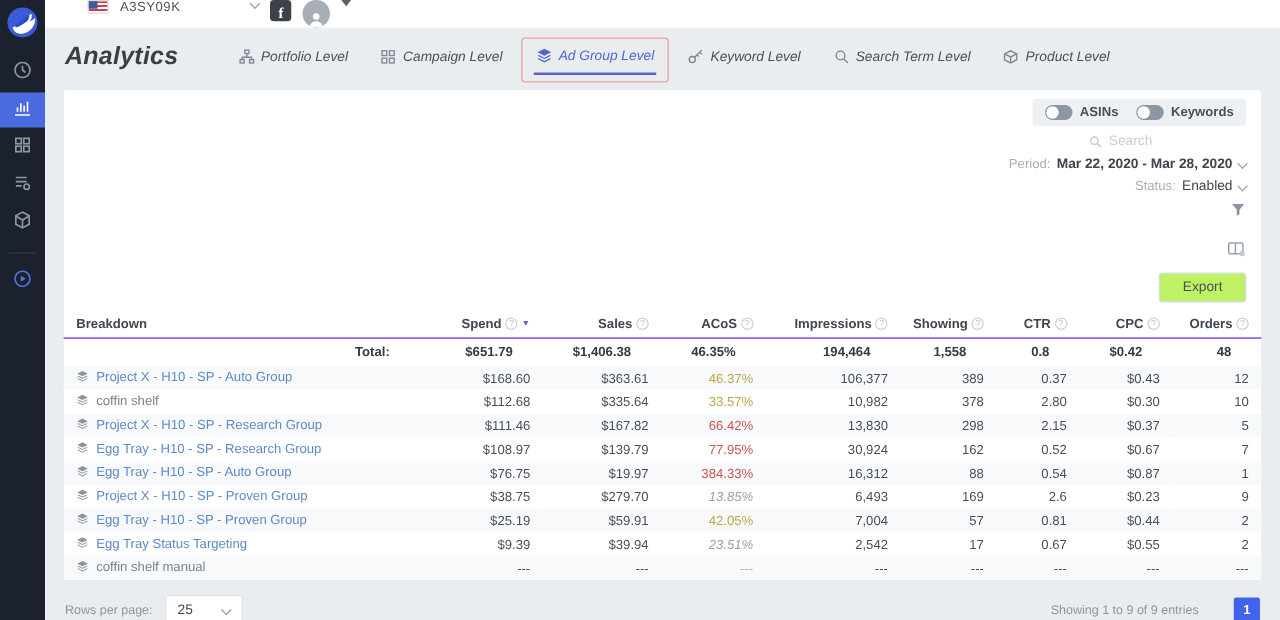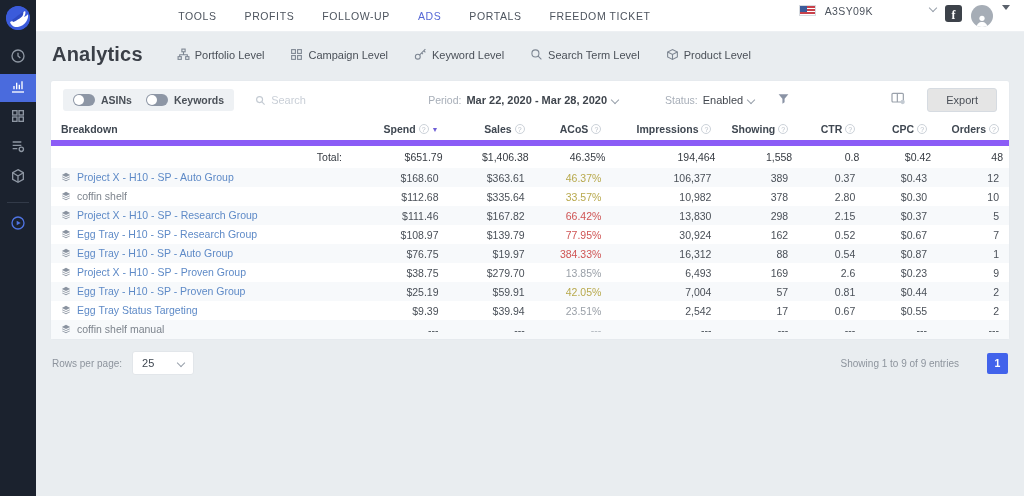--- a/index.html
+++ b/index.html
@@ -29,72 +29,72 @@
   .flag::before { content:''; position:absolute; left:0; top:0; width:7px; height:6px; background:#3c5b9b; }
   .account { font-size:10.5px; color:#4d545e; letter-spacing:.4px; margin-right:48px; cursor:pointer; }
   .chev { width:6px; height:6px; border-right:1.5px solid #98a0ab; border-bottom:1.5px solid #98a0ab; transform:rotate(45deg); display:inline-block; flex-shrink:0; }
   .fb { width:17px; height:17px; background:#3d424a; border-radius:3px; color:#fff; font-size:12px; font-weight:bold; font-family:"Liberation Serif",serif; display:flex; align-items:flex-end; justify-content:center; line-height:14px; cursor:pointer; }
   .avatar { width:22px; height:22px; border-radius:50%; background:#a6adb6; display:flex; align-items:flex-end; justify-content:center; overflow:hidden; cursor:pointer; }
   .avatar svg { width:14px; height:14px; }
   .caret-dn { width:0; height:0; border-left:4px solid transparent; border-right:4px solid transparent; border-top:5px solid #5a616b; cursor:pointer; }
 
   
   .content { flex:1; padding:0 0; }
-  .page-head { display:flex; align-items:center; padding:11px 16px 6px; gap:34px; }
+  .page-head { display:flex; align-items:center; padding:11px 16px 6px; gap:48px;font-style:italic; }
   .page-title { font-size:20px; font-weight:bold; color:#3a3f47; letter-spacing:.2px; }
   .tabs { display:flex; align-items:center; gap:26px; }
   .tab { display:flex; align-items:center; gap:5px; font-size:11px; color:#4a5058; cursor:pointer; white-space:nowrap; }
   .tab svg { width:13px; height:13px; color:#7d8692; }
   .tab.active { color:#5263cf; position:relative; padding-bottom:2px; }
   .tab.active svg { color:#5263cf; }
   .tab.active::after { content:''; position:absolute; left:-2px; right:-2px; bottom:-7px; border-bottom:2px solid #5263cf; }
   .annotation-box { border:1.5px solid #ef9da6; border-radius:3px; padding:7px 11px 12px; margin:-7px -11px -12px; }
 
   
   .card { background:#ffffff; margin:8px 14px 0; border:1px solid #e6eaee; border-radius:3px; }
-  .toolbar { display:flex; align-items:center; padding:7px 12px; gap:21px; }
+  .toolbar { display:flex; align-items:flex-end; padding:7px 12px; gap:6px;flex-direction:column; }
   .toggle-group { display:flex; align-items:center; gap:14px; background:#eef1f4; border-radius:3px; padding:5px 10px; }
   .toggle { display:flex; align-items:center; gap:6px; cursor:pointer; }
   .switch { width:22px; height:12px; border-radius:6px; background:#8d96a5; position:relative; flex-shrink:0; }
   .switch::after { content:''; position:absolute; width:10px; height:10px; border-radius:50%; background:#ffffff; top:1px; left:1px; }
   .toggle-label { font-size:10.5px; font-weight:bold; color:#4a5058; }
   .searchbox { display:flex; align-items:center; gap:5px; color:#c3cad2; }
   .searchbox svg { width:11px; height:11px; }
   .searchbox input { border:none; outline:none; font-size:11px; width:110px; color:#4a5058; }
   .searchbox input::placeholder { color:#c9cfd7; }
   .filter-ctrl { display:flex; align-items:center; gap:5px; cursor:pointer; margin-left:26px; }
   .ctrl-label { font-size:10.5px; color:#a7aeb8; }
   .ctrl-value { font-size:11px; color:#3f454d; font-weight:bold; }
   .ctrl-value.plain { font-weight:normal; color:#41464e; }
   .funnel { color:#8a93a5; cursor:pointer; margin-left:2px; }
   .funnel svg { width:13px; height:13px; }
   .toolbar-spacer { flex:1; }
   .columns-icon { color:#9aa1ab; cursor:pointer; }
   .columns-icon svg { width:16px; height:16px; }
-  .export-btn { background:#e5e5e5; border:1px solid #d6dbe1; border-radius:3px; font-size:11px; color:#4a4f57; padding:5px 18px; cursor:pointer; font-family:inherit; }
+  .export-btn { background:#bef264; border:1px solid #d6dbe1; border-radius:3px; font-size:11px; color:#4a4f57; padding:5px 18px; cursor:pointer; font-family:inherit; }
 
   
   table { width:100%; border-collapse:collapse; font-size:10.5px; }
-  th { font-weight:bold; color:#3f4751; text-align:right; padding:4px 10px 5px; border-bottom:6px solid #8b5cf6; white-space:nowrap; cursor:pointer; }
+  th { font-weight:bold; color:#3f4751; text-align:right; padding:4px 10px 5px; border-bottom:1px solid #8b5cf6; white-space:nowrap; cursor:pointer; }
   th.c-name { text-align:left; }
   .qmark { display:inline-block; width:10px; height:10px; border:1px solid #ccd2d9; border-radius:50%; color:#b8bfc8; font-size:7px; line-height:10px; text-align:center; font-weight:normal; margin-left:3px; vertical-align:1px; }
   .sort-arrow { color:#6f5fd6; font-size:7px; margin-left:3px; vertical-align:1px; }
   td { padding:3px 10px; text-align:right; color:#4a5058; white-space:nowrap; }
   td.c-name { text-align:left; }
-  .total-row td { font-weight:normal; color:#363b42; padding:5px 6px;margin-top:45px; }
+  .total-row td { font-weight:bold; color:#363b42; padding:5px 24px;margin-top:45px; }
   .total-label { text-align:right; }
   #rows tr:nth-child(odd) { background:#f7f9fb; }
   .row-icon { color:#8a93a0; margin-right:6px; vertical-align:-1px; }
   .row-icon svg { width:10px; height:10px; }
   .row-link { cursor:pointer; }
   .row-link.link { color:#5e8ac7; }
   .row-link.muted { color:#7d848d; }
   td.warn { color:#b8a94d; }
   td.bad { color:#cf5454; }
-  td.ok { color:#9aa0a8; }
+  td.ok { color:#9aa0a8;font-style:italic; }
   td.dash { color:#b0b6bd; }
 
   
   .table-footer { display:flex; align-items:center; margin:11px 16px 0; }
   .rpp-label { font-size:10px; color:#8d949d; margin-right:10px; }
   .rpp-select { background:#fff; border:1px solid #e2e6ea; border-radius:3px; width:62px; height:24px; display:flex; align-items:center; justify-content:space-between; padding:0 9px; font-size:11px; color:#3f4751; cursor:pointer; }
   .footer-spacer { flex:1; }
   .showing { font-size:10px; color:#8d949d; margin-right:28px; }
   .page-btn { width:21px; height:21px; background:#4263eb; color:#fff; font-size:10.5px; font-weight:bold; border:none; border-radius:2px; cursor:pointer; font-family:inherit; }
 </style>
@@ -148,28 +148,20 @@
       <span><svg viewBox="0 0 24 24" width="16" height="16" fill="none" stroke="currentColor" stroke-width="2">
             <circle cx="12" cy="12" r="9"></circle>
             <path d="M10 8.5l6 3.5-6 3.5z" fill="currentColor" stroke="none"></path>
           </svg></span>
     </div>
   </aside>
 
   <div class="main">
 
     <header class="topnav">
-      <nav class="nav-items">
-        <span class="nav-item">TOOLS</span>
-        <span class="nav-item">PROFITS</span>
-        <span class="nav-item">FOLLOW-UP</span>
-        <span class="nav-item active">ADS</span>
-        <span class="nav-item">PORTALS</span>
-        <span class="nav-item">FREEDOM TICKET</span>
-      </nav>
       <div class="nav-right">
         <span class="flag"></span>
         <span class="account">A3SY09K</span>
         <span class="chev"></span>
         <span class="fb">f</span>
         <span class="avatar">
           <svg viewBox="0 0 24 24" fill="#ffffff">
               <circle cx="12" cy="9" r="4.5"></circle>
               <path d="M3 24c0-5 4-8.5 9-8.5s9 3.5 9 8.5z"></path>
             </svg>
@@ -193,20 +185,30 @@
             <span>Portfolio Level</span>
           </span>
           <span class="tab">
             <svg viewBox="0 0 24 24" fill="none" stroke="currentColor" stroke-width="2">
                 <rect x="3" y="3" width="7" height="7"></rect>
                 <rect x="14" y="3" width="7" height="7"></rect>
                 <rect x="3" y="14" width="7" height="7"></rect>
                 <rect x="14" y="14" width="7" height="7"></rect>
               </svg>
             <span>Campaign Level</span>
+          </span>
+          <span class="annotation-box">
+            <span class="tab active">
+              <svg viewBox="0 0 24 24" fill="currentColor">
+                  <path d="M12 2l10 5-10 5L2 7l10-5z"></path>
+                  <path d="M2 12l10 5 10-5-2-1-8 4-8-4-2 1z"></path>
+                  <path d="M2 17l10 5 10-5-2-1-8 4-8-4-2 1z"></path>
+                </svg>
+              <span>Ad Group Level</span>
+            </span>
           </span>
           <span class="tab">
             <svg viewBox="0 0 24 24" fill="none" stroke="currentColor" stroke-width="2">
                 <circle cx="7" cy="16" r="4.5"></circle>
                 <path d="M10.5 12.5L21 2m-3 3l3 3m-7 1l2.5 2.5"></path>
               </svg>
             <span>Keyword Level</span>
           </span>
           <span class="tab">
             <svg viewBox="0 0 24 24" fill="none" stroke="currentColor" stroke-width="2">

